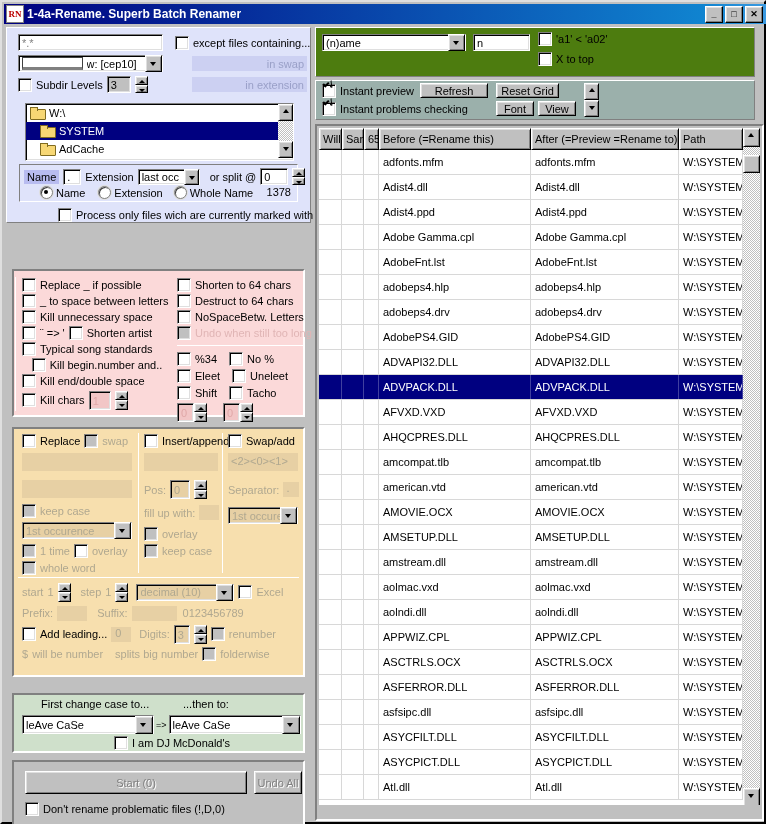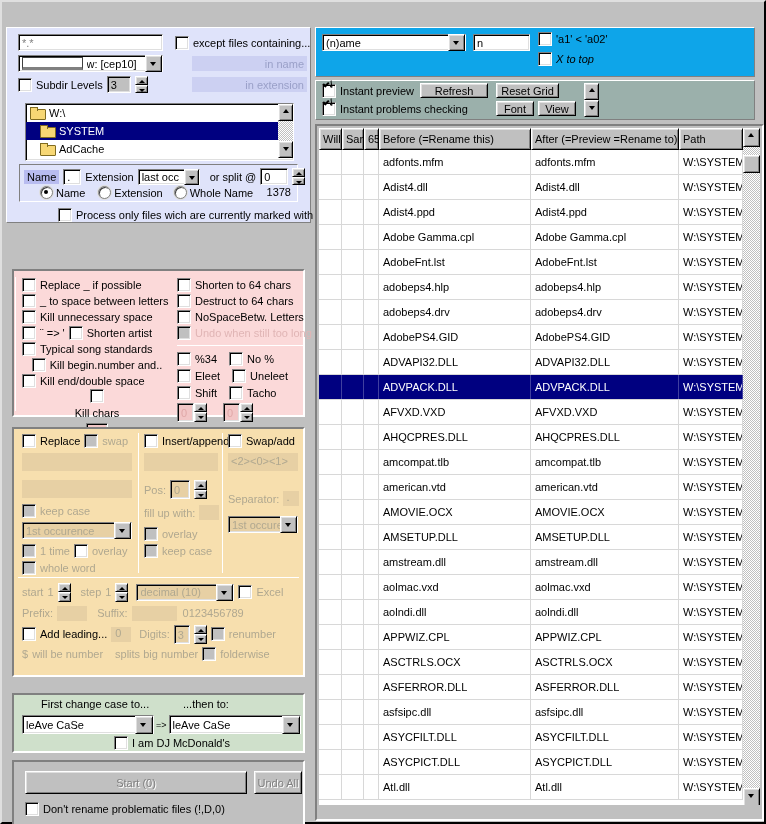--- a/index.html
+++ b/index.html
@@ -106,21 +106,21 @@
     box-shadow:inset 1px 1px 0 #dfdfdf,inset -1px -1px 0 #808080;position:relative;flex:0 0 auto;}
   .sbv .ab:after{content:"";position:absolute;left:3.5px;border-left:3.5px solid transparent;border-right:3.5px solid transparent;}
   .sbv .ab.up:after{top:4px;border-bottom:4px solid #000;}
   .sbv .ab.dn:after{top:5px;border-top:4px solid #000;}
   .sbv .trk{flex:1;background:repeating-conic-gradient(#fff 0% 25%, #c0c0c0 0% 50%) 0 0/2px 2px;}
   .sbv .thumb{height:16px;background:#c0c0c0;border:1px solid;border-color:#fff #000 #000 #fff;
     box-shadow:inset 1px 1px 0 #dfdfdf,inset -1px -1px 0 #808080;}
 
   
   #right{position:absolute;left:313px;top:25px;width:449px;height:794px;}
-  #topBlue{position:absolute;left:0;top:0;width:440px;height:50px;background:#0ea5e9;
+  #topBlue{position:absolute;left:0;top:0;width:440px;height:50px;background:#4d7c0f;
     border:1px solid;border-color:#fff #808080 #808080 #fff;box-sizing:border-box;}
   #ctrlBar{position:absolute;left:0;top:53px;width:440px;height:40px;background:#9bb0ab;
     border:1px solid;border-color:#fff #808080 #808080 #fff;box-sizing:border-box;}
   #grid{position:absolute;left:0;top:97px;width:449px;height:697px;background:#c0c0c0;
     border:2px solid;border-color:#808080 #fff #fff #808080;box-sizing:border-box;}
   #gridInner{position:absolute;left:2px;top:2px;right:2px;bottom:14px;background:#fff;overflow:hidden;}
   .ghead{display:flex;height:22px;background:#c0c0c0;}
   .ghead div{border:1px solid;border-color:#fff #000 #000 #fff;
     box-shadow:inset 1px 1px 0 #dfdfdf,inset -1px -1px 0 #808080;
     box-sizing:border-box;display:flex;align-items:center;padding-left:3px;overflow:hidden;white-space:nowrap;
@@ -135,20 +135,29 @@
 
   .dim{color:#b0a890;}
   .dimp{color:#e0b5b5;}
   .dimb{color:#9aa0c8;}
 </style>
 </head>
 <body>
 
 <div class="win">
 
+  <div class="titlebar">
+    <div class="tb-icon">RN</div>
+    <div class="tb-title">1-4a-Rename. Superb Batch Renamer</div>
+    <div class="tb-btns">
+      <div class="tb-btn">_</div>
+      <div class="tb-btn">□</div>
+      <div class="tb-btn">✕</div>
+    </div>
+  </div>
 
   <div id="left">
 
     <div class="panel" id="pBlue">
 
       <div class="txt" style="position:absolute;left:11px;top:6px;width:145px;color:#808080;">*.*</div>
 
       <div class="combo" style="position:absolute;left:11px;top:27px;width:145px;">
         <span style="display:flex;align-items:center;gap:4px;">
           <span style="display:inline-block;width:14px;height:9px;background:#fff;border:1px solid #404040;border-bottom:3px solid #808080;"></span>
@@ -165,21 +174,21 @@
             <i class="up"></i>
             <i class="dn"></i>
           </span>
       </div>
 
       <div class="row" style="position:absolute;left:168px;top:8px;">
         <span class="cb"></span>
         <span class="lbl">except files containing...</span>
       </div>
       <div class="row lightbox" style="position:absolute;left:185px;top:28px;width:115px;height:15px;justify-content:flex-end;padding-right:3px;box-sizing:border-box;">
-        <span class="dimb">in name</span>
+        <span class="dimb">in swap</span>
       </div>
       <div class="row lightbox" style="position:absolute;left:185px;top:49px;width:115px;height:15px;justify-content:flex-end;padding-right:3px;box-sizing:border-box;">
         <span class="dimb">in extension</span>
       </div>
 
       <div id="tree">
         <div style="display:flex;height:54px;">
           <div style="flex:1;">
             <div class="tnode">
               <span class="folder"></span>
@@ -260,21 +269,21 @@
           <span class="lbl">Typical song standards</span>
         </div>
         <div class="row" style="height:16px;justify-content:center;">
           <span class="cb"></span>
           <span class="lbl">Kill begin.number and..</span>
         </div>
         <div class="row" style="height:16px;">
           <span class="cb"></span>
           <span class="lbl">Kill end/double space</span>
         </div>
-        <div class="row" style="height:22px;flex-direction:column;">
+        <div class="row" style="height:22px;">
           <span class="cb"></span>
           <span class="lbl">Kill chars</span>
           <span class="in" style="background:#f2c6c6;width:22px;height:19px;box-sizing:border-box;padding:3px;color:#e0a8a8;">1</span>
           <span class="spin" style="height:19px;">
               <i class="up"></i>
               <i class="dn"></i>
             </span>
         </div>
       </div>
 
@@ -393,21 +402,21 @@
           <span class="lbl dim">keep case</span>
         </div>
       </div>
 
       <div style="position:absolute;left:214px;top:5px;width:74px;">
         <div class="row">
           <span class="cb"></span>
           <span class="lbl">Swap/add</span>
         </div>
         <div style="background:#e7d0a4;height:18px;margin-top:5px;width:70px;color:#b0a890;padding:2px 3px;box-sizing:border-box;">&lt;2&gt;&lt;0&gt;&lt;1&gt;</div>
-        <div class="row" style="margin-top:20px;">
+        <div class="row" style="margin-top:11px;">
           <span class="lbl dim">Separator:</span>
           <span style="background:#e7d0a4;width:16px;height:15px;display:inline-block;color:#b0a890;padding-left:3px;box-sizing:border-box;">.</span>
         </div>
         <div class="combo" style="margin-top:10px;width:70px;background:#e7d0a4;color:#b0a890;">
           <span>1st occurer</span>
           <span class="arr"></span>
         </div>
       </div>
 
       <div style="position:absolute;left:8px;top:152px;width:280px;">
@@ -498,21 +507,21 @@
     <div id="topBlue">
       <div class="combo" style="position:absolute;left:6px;top:6px;width:144px;">
         <span>(n)ame</span>
         <span class="arr"></span>
       </div>
       <div class="txt" style="position:absolute;left:157px;top:6px;width:57px;">n</div>
       <div class="row" style="position:absolute;left:222px;top:4px;">
         <span class="cb"></span>
         <span class="lbl">'a1' &lt; 'a02'</span>
       </div>
-      <div class="row" style="position:absolute;left:222px;top:24px;font-style:italic;">
+      <div class="row" style="position:absolute;left:222px;top:24px;">
         <span class="cb"></span>
         <span class="lbl">X to top</span>
       </div>
     </div>
 
     <div id="ctrlBar">
       <div class="row" style="position:absolute;left:6px;top:3px;">
         <span class="cb on on2"></span>
         <span class="lbl">Instant preview</span>
       </div>

